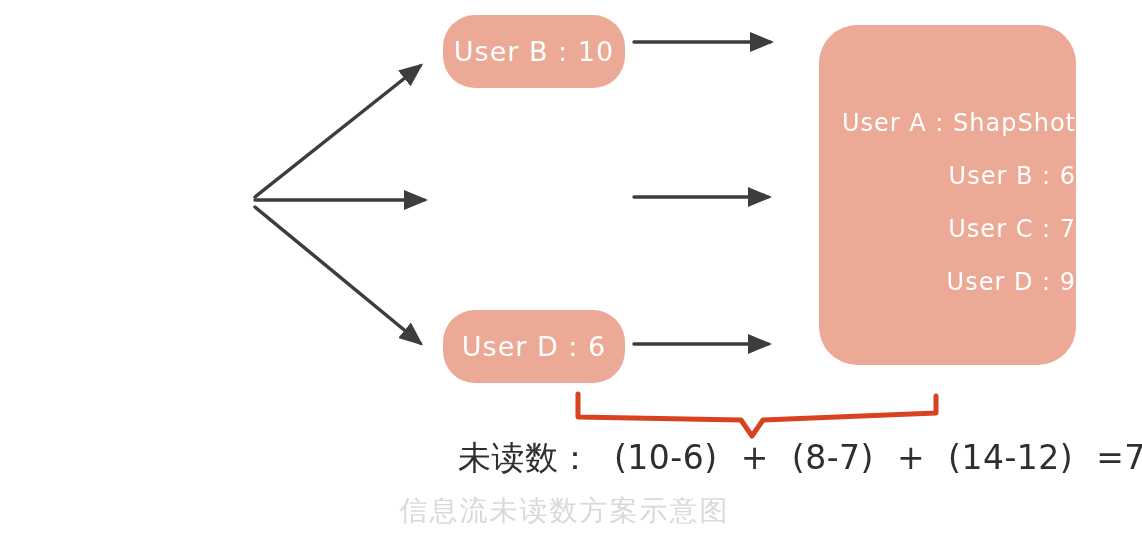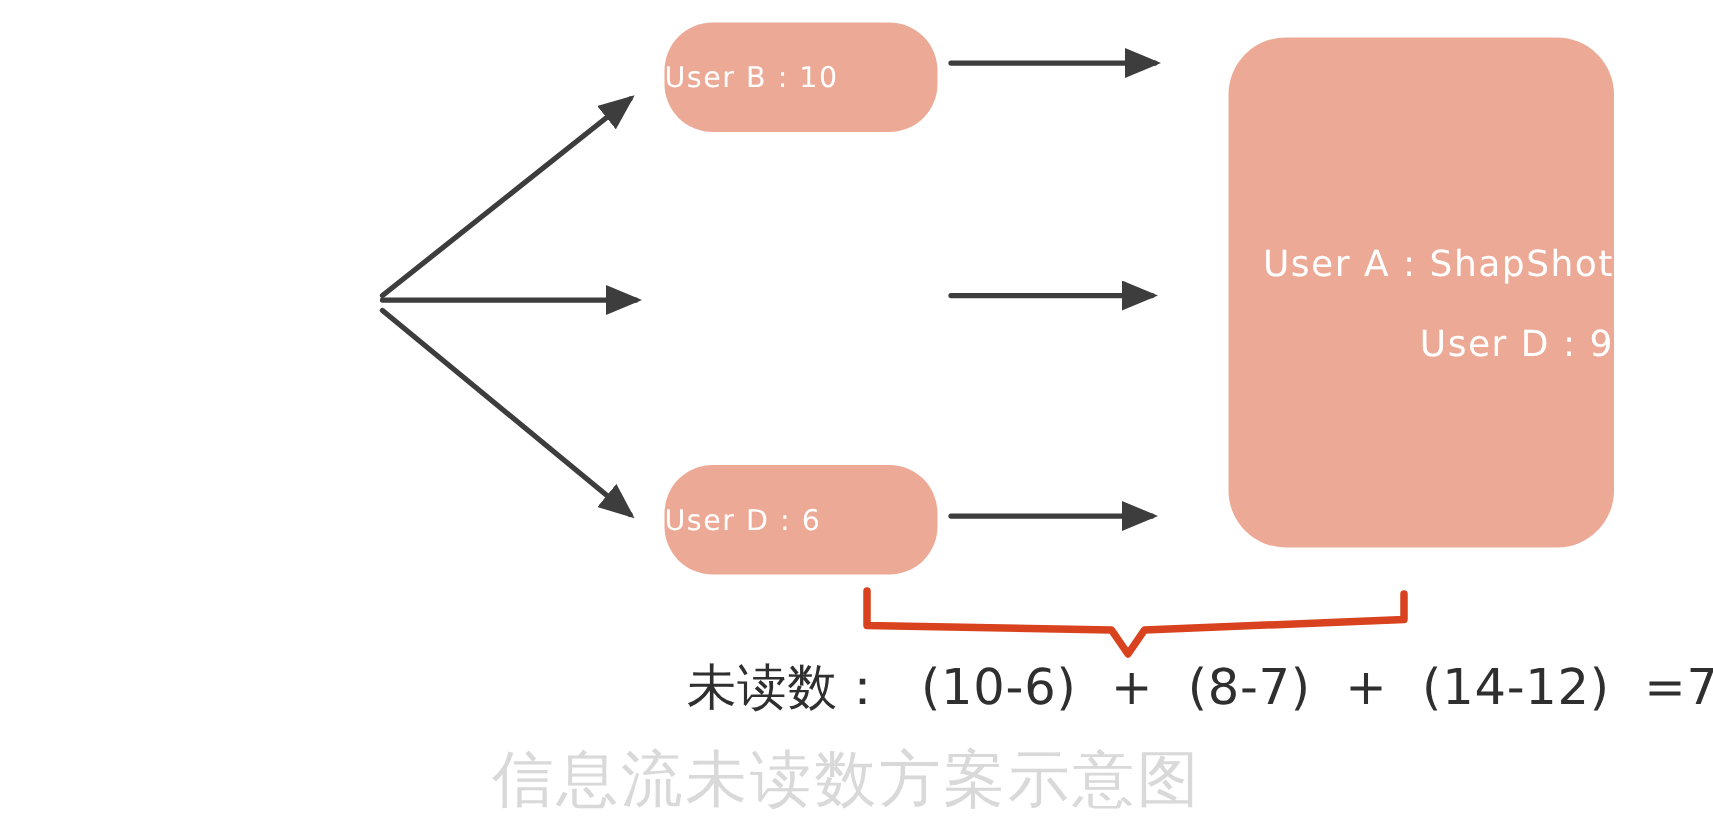--- a/index.html
+++ b/index.html
@@ -16,22 +16,22 @@
     background:#ffffff;
     font-family:"DejaVu Sans",sans-serif;
   }
   .canvas{position:absolute;left:0;top:0;width:1142px;height:546px;}
   .connectors{position:absolute;left:0;top:0;pointer-events:none;}
   .connectors line{stroke:var(--arrow);stroke-width:3.5;stroke-linecap:round;}
   .connectors .arrowhead-shape{fill:var(--arrow);}
   .connectors .brace-path{stroke:var(--brace);stroke-width:5;fill:none;stroke-linecap:round;stroke-linejoin:round;}
   .node{
     position:absolute;background:var(--node-fill);border-radius:32px;
-    display:flex;align-items:center;justify-content:flex-start;
-    color:var(--node-text);font-size:19px;letter-spacing:1px;white-space:nowrap;
+    display:flex;align-items:center;justify-content:center;
+    color:var(--node-text);font-size:27px;letter-spacing:1px;white-space:nowrap;
   }
   .node-a{left:57px;top:170px;width:178px;height:68px;}
   .node-b{left:443px;top:15px;width:182px;height:73px;}
   .node-c{left:443px;top:162px;width:185px;height:72px;}
   .node-d{left:443px;top:310px;width:182px;height:73px;}
   .node-snapshot{
     position:absolute;left:819px;top:25px;width:257px;height:340px;
     background:var(--node-fill);border-radius:38px;
     display:flex;flex-direction:column;justify-content:center;align-items:flex-end;
     padding-top:15px;box-sizing:border-box;
@@ -41,21 +41,21 @@
     text-align:center;white-space:nowrap;
   }
   .formula{
     position:absolute;left:458px;top:436px;
     color:var(--formula-text);font-size:33px;white-space:nowrap;letter-spacing:0.5px;
   }
   .formula .formula-label{margin-right:22px;}
   .formula .formula-expression{word-spacing:12px;}
   .caption{
     position:absolute;left:0;right:13px;top:492px;text-align:center;
-    color:var(--caption-text);font-size:41px;letter-spacing:2px;white-space:nowrap;
+    color:var(--caption-text);font-size:28px;letter-spacing:2px;white-space:nowrap;
   }
 </style>
 </head>
 <body>
 
 <div class="canvas">
 
   <svg class="connectors" width="1142" height="546" viewBox="0 0 1142 546">
     <defs>
       <marker id="ah" viewBox="0 0 12 10" markerWidth="24" markerHeight="20" refX="10" refY="5" orient="auto" markerUnits="userSpaceOnUse">
@@ -76,20 +76,22 @@
     <span>User B : 10</span>
   </div>
 
 
   <div class="node node-d">
     <span>User D : 6</span>
   </div>
 
   <div class="node-snapshot">
     <div class="snap-line">User A : ShapShot</div>
+    <div class="snap-line">User B : 6</div>
+    <div class="snap-line">User C : 7</div>
     <div class="snap-line">User D : 9</div>
   </div>
 
   <div class="formula">
     <span class="formula-label">未读数：</span><span class="formula-expression">(10-6) + (8-7) + (14-12) =7</span>
   </div>
 
   <div class="caption">信息流未读数方案示意图</div>
 
 </div>

